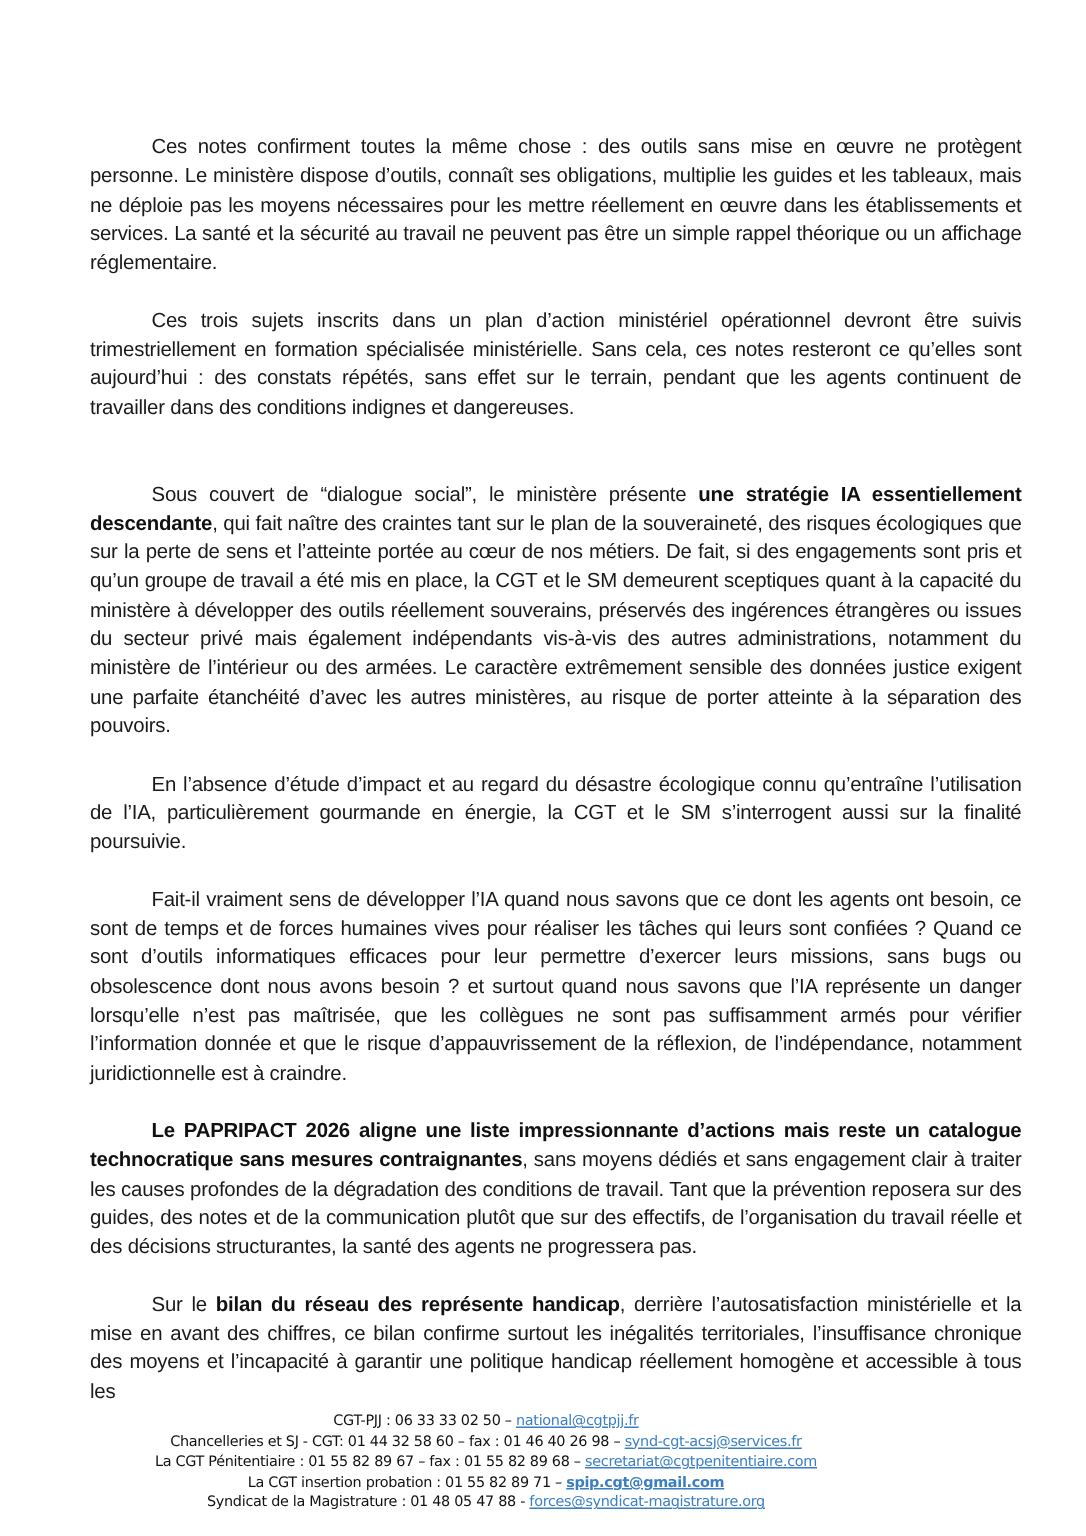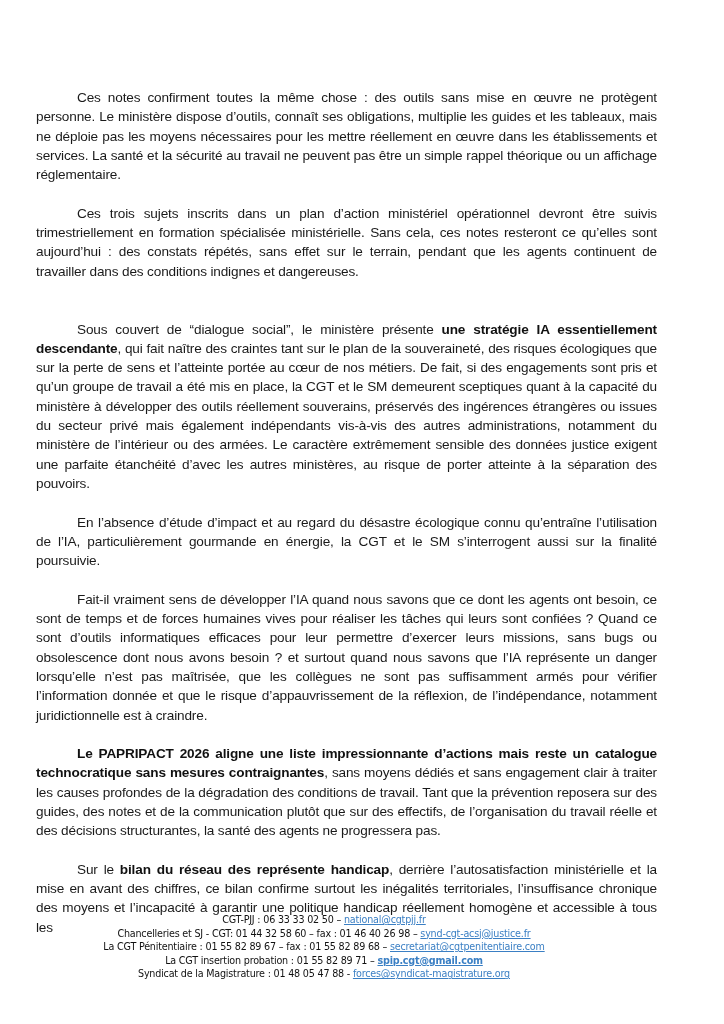--- a/index.html
+++ b/index.html
@@ -8,21 +8,21 @@
       background: #ffffff;
     }
     body {
       width: 724px;
       height: 1024px;
       position: relative;
       overflow: hidden;
     }
     .page {
       position: absolute;
-      left: 36px;
+      left: 60px;
       top: 88px;
       width: 621px;
       font-family: "Liberation Sans", sans-serif;
       font-size: 13.6px;
       line-height: 19.3px;
       color: #1a1a1a;
       text-align: justify;
       letter-spacing: -0.15px;
     }
     .para {
@@ -36,21 +36,21 @@
       height: 19.3px;
     }
     .para b {
       font-weight: bold;
       color: #111;
     }
     .footer {
       position: absolute;
       left: 0;
       width: 648px;
-      top: 913px;
+      top: 941px;
       text-align: center;
       font-family: "DejaVu Sans", sans-serif;
       font-size: 9.6px;
       line-height: 13.6px;
       color: #111;
       letter-spacing: -0.2px;
     }
     .footer .line {
       display: block;
       white-space: nowrap;
@@ -75,17 +75,17 @@
     <div class="gap"></div>
     <p class="para"><span>Fait-il vraiment sens de développer l’IA quand nous savons que ce dont les agents ont besoin, ce sont de temps et de forces humaines vives pour réaliser les tâches qui leurs sont confiées ? Quand ce sont d’outils informatiques efficaces pour leur permettre d’exercer leurs missions, sans bugs ou obsolescence dont nous avons besoin ? et surtout quand nous savons que l’IA représente un danger lorsqu’elle n’est pas maîtrisée, que les collègues ne sont pas suffisamment armés pour vérifier l’information donnée et que le risque d’appauvrissement de la réflexion, de l’indépendance, notamment juridictionnelle est à craindre.</span></p>
     <div class="gap"></div>
     <p class="para"><b>Le PAPRIPACT 2026 aligne une liste impressionnante d’actions mais reste un catalogue technocratique sans mesures contraignantes</b><span>, sans moyens dédiés et sans engagement clair à traiter les causes profondes de la dégradation des conditions de travail. Tant que la prévention reposera sur des guides, des notes et de la communication plutôt que sur des effectifs, de l’organisation du travail réelle et des décisions structurantes, la santé des agents ne progressera pas.</span></p>
     <div class="gap"></div>
     <p class="para"><span>Sur le </span><b>bilan du réseau des représente handicap</b><span>, derrière l’autosatisfaction ministérielle et la mise en avant des chiffres, ce bilan confirme surtout les inégalités territoriales, l’insuffisance chronique des moyens et l’incapacité à garantir une politique handicap réellement homogène et accessible à tous les</span></p>
   </div>
 
 <div class="footer" id="footer">
     <span class="line"><span>CGT-PJJ : 06 33 33 02 50 – </span><a href="mailto:national@cgtpjj.fr" style="color: rgb(58, 127, 196);">national@cgtpjj.fr</a></span>
-    <span class="line"><span>Chancelleries et SJ - CGT: 01 44 32 58 60 – fax : 01 46 40 26 98 – </span><a href="mailto:synd-cgt-acsj@justice.fr" style="color: rgb(58, 127, 196);">synd-cgt-acsj@justice.fr</a></span>
+    <span class="line"><span>Chancelleries et SJ - CGT: 01 44 32 58 60 – fax : 01 46 40 26 98 – </span><a href="mailto:synd-cgt-acsj@justice.fr" style="color: rgb(58, 127, 196);">synd-cgt-acsj@services.fr</a></span>
     <span class="line"><span>La CGT Pénitentiaire : 01 55 82 89 67 – fax : 01 55 82 89 68 – </span><a href="mailto:secretariat@cgtpenitentiaire.com" style="color: rgb(58, 127, 196); text-align: right;">secretariat@cgtpenitentiaire.com</a></span>
     <span class="line"><span>La CGT insertion probation : 01 55 82 89 71 – </span><a href="mailto:spip.cgt@gmail.com" style="color: rgb(58, 127, 196); font-weight: bold;">spip.cgt@gmail.com</a></span>
     <span class="line"><span>Syndicat de la Magistrature : 01 48 05 47 88 - </span><a href="mailto:contact@syndicat-magistrature.org" style="color: rgb(58, 127, 196);">forces@syndicat-magistrature.org</a></span>
   </div>
 
 </body></html>

